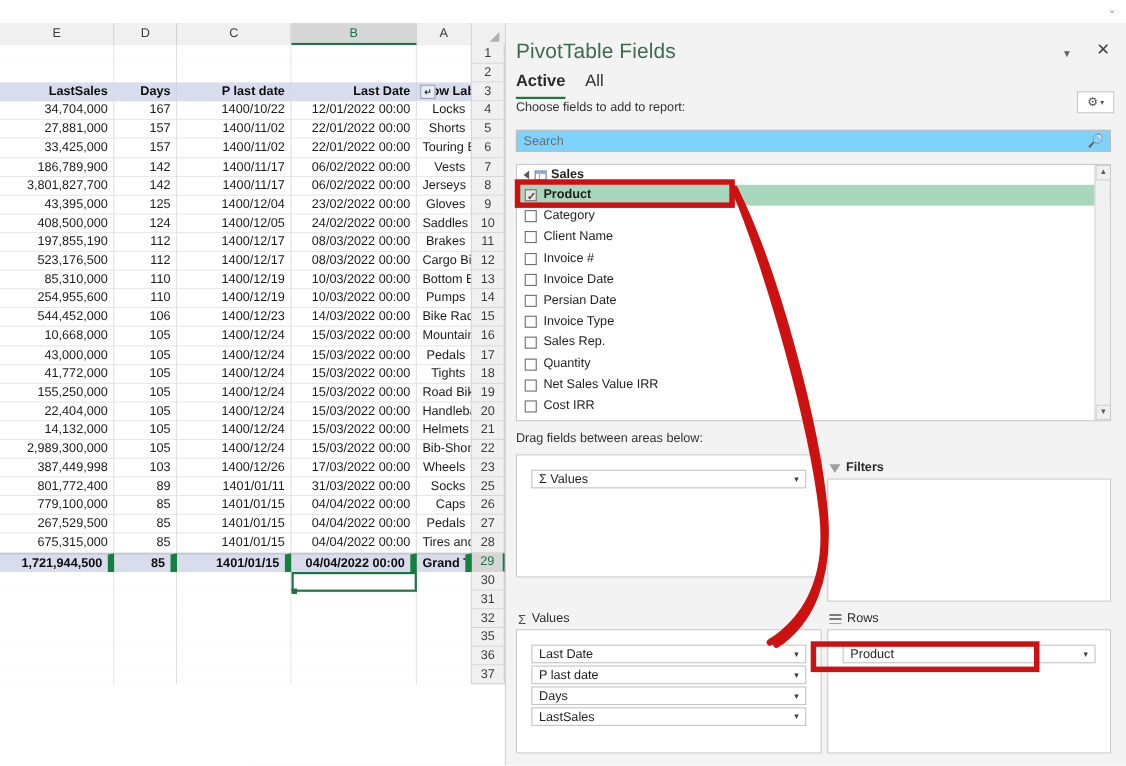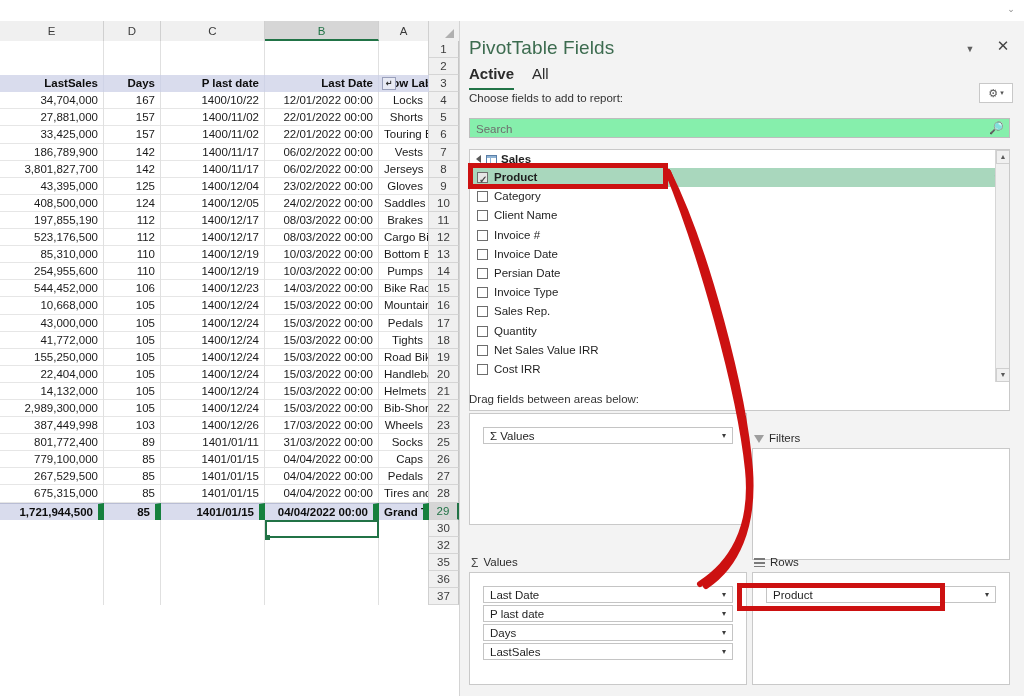--- a/index.html
+++ b/index.html
@@ -124,34 +124,34 @@
   .gearbox{
     position:absolute;right:12px;top:62px;width:34px;height:20px;
     background:#fff;border:1px solid #c8c8c8;box-sizing:border-box;
     display:flex;align-items:center;justify-content:center;gap:2px;cursor:pointer;
   }
   .gear-glyph{font-size:11px;color:#555;line-height:1;}
   .gear-chev{font-size:7px;color:#555;}
 
   .searchbox{
     position:absolute;left:9px;top:97px;width:541px;height:20px;
-    background:#86efac;border:1px solid #bdbdbd;box-sizing:border-box;
+    background:#7dd3fc;border:1px solid #bdbdbd;box-sizing:border-box;
   }
   .searchbox input{
     position:absolute;left:4px;top:0;width:505px;height:18px;border:0;outline:0;
     font-family:"Liberation Sans",sans-serif;font-size:11.5px;color:#222;background:transparent;
   }
   .searchbox input::placeholder{color:#6d6d6d;}
   .search-icon{
     position:absolute;right:5px;top:2px;font-size:12px;color:#2a5fa5;
     transform:scaleX(-1);
   }
 
   .fieldlist{
-    position:absolute;left:9px;top:128px;width:541px;height:262px;
+    position:absolute;left:9px;top:128px;width:541px;height:234px;
     background:#fff;border:1px solid #c9c9c9;box-sizing:border-box;overflow:hidden;
   }
   .tablenode{
     position:relative;height:18px;line-height:18px;padding-left:6px;
     font-size:11.5px;font-weight:bold;color:#1f1f1f;display:flex;align-items:center;gap:4px;
   }
   .tri{
     width:0;height:0;border-top:4px solid transparent;border-bottom:4px solid transparent;
     border-right:5px solid #5a5a5a;margin-right:1px;
   }
@@ -480,20 +480,28 @@
           <div class="cell c-a">Grand Total</div>
           <div class="rownum hl">29</div>
         </div>
         <div class="row empty">
           <div class="cell c-e"></div>
           <div class="cell c-d"></div>
           <div class="cell c-c"></div>
           <div class="cell c-b"></div>
           <div class="cell c-a"></div>
           <div class="rownum">30</div>
+        </div>
+        <div class="row empty">
+          <div class="cell c-e"></div>
+          <div class="cell c-d"></div>
+          <div class="cell c-c"></div>
+          <div class="cell c-b"></div>
+          <div class="cell c-a"></div>
+          <div class="rownum">31</div>
         </div>
         <div class="row empty">
           <div class="cell c-e"></div>
           <div class="cell c-d"></div>
           <div class="cell c-c"></div>
           <div class="cell c-b"></div>
           <div class="cell c-a"></div>
           <div class="rownum">32</div>
         </div>
         <div class="row empty">
@@ -582,21 +590,21 @@
 
       <div class="area" style="left:0;top:0;width:278px;height:131px;">
         <div class="area-body" style="height:112px;">
           <div class="pill">
             <span>Σ Values</span>
             <span class="pchev">▾</span>
           </div>
         </div>
       </div>
 
-      <div class="area" style="left:283px;top:16px;width:258px;height:131px;">
+      <div class="area" style="left:283px;top:3px;width:258px;height:131px;font-weight:bold;">
         <div class="area-hdr">
           <span class="ic-filter"></span>
           <span>Filters</span>
         </div>
         <div class="area-body" style="height:112px;"></div>
       </div>
 
       <div class="area" style="left:0;top:140px;width:278px;height:132px;">
         <div class="area-hdr">
           <span class="ic-sigma">Σ</span>

